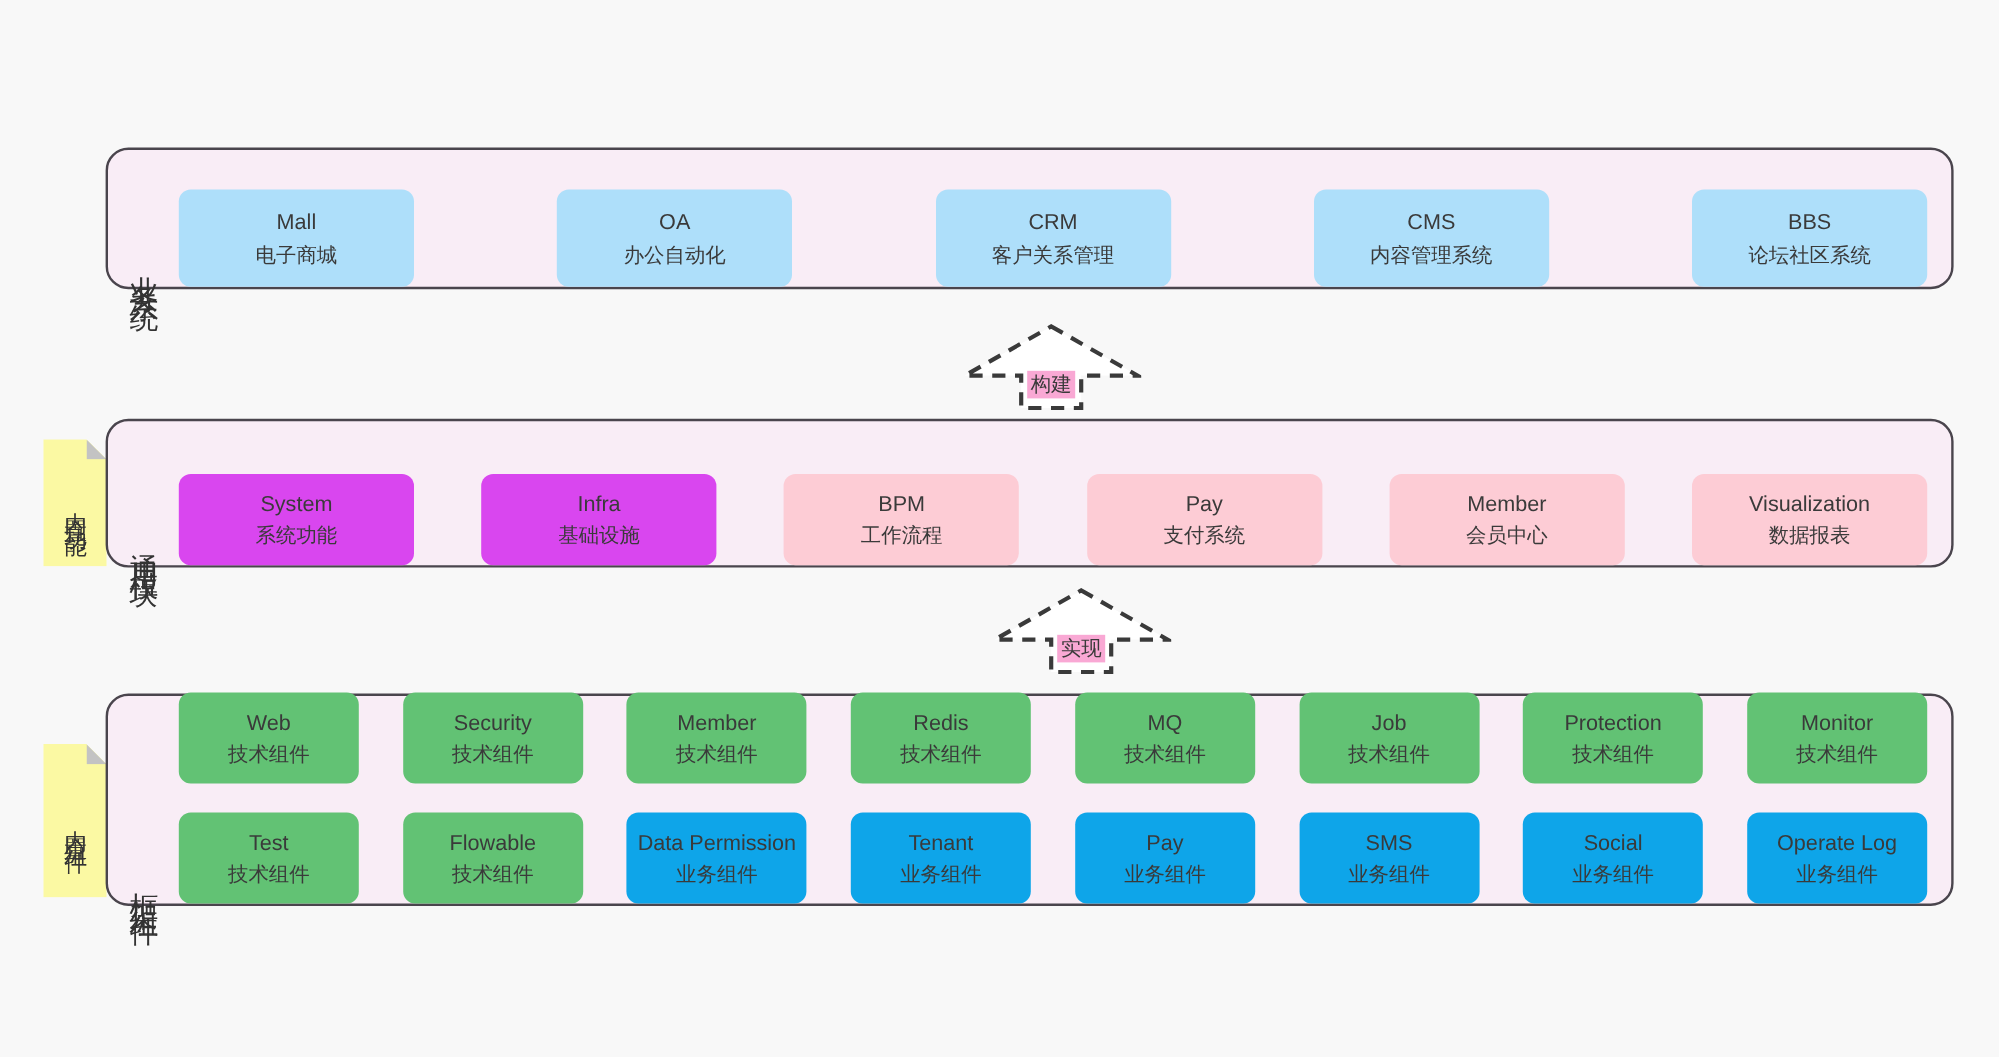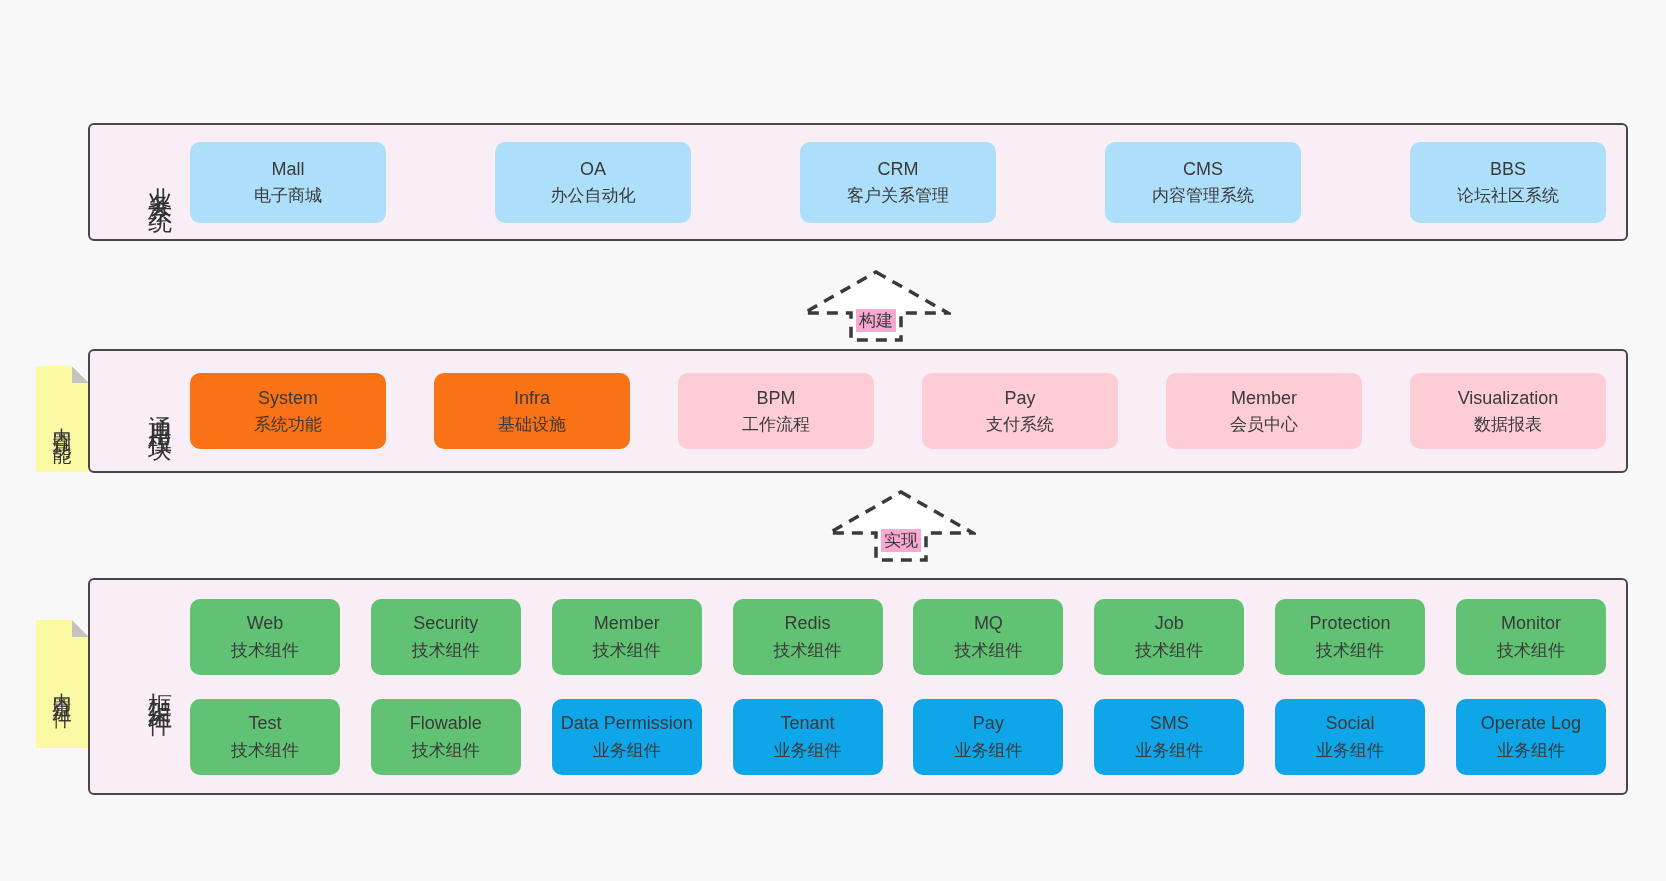--- a/index.html
+++ b/index.html
@@ -10,25 +10,24 @@
     font-family:"Liberation Sans", sans-serif;
     color:#3a3a3a;
     overflow:hidden;
   }
   .layer {
     position:absolute;
     left:88px;
     width:1540px;
     background:#f9edf6;
     border:2px solid #4a454d;
-    border-radius:6px;
-    display:flex;
-    align-items:center;
+    border-radius:19px;
+    display:flex;
+    align-items:flex-end;
     z-index:2;
-    padding-left:41px;
   }
   .layer-label {
     writing-mode:vertical-rl;
     text-orientation:upright;
     font-size:24px;
     letter-spacing:7px;
     line-height:1;
     color:#333;
     margin-left:17px;
     flex:0 0 auto;
@@ -49,21 +48,21 @@
     align-items:center;
     text-align:center;
     padding:4px 6px;
   }
   .box .t { font-size:18px; line-height:1.25; }
   .box .s { font-size:17px; line-height:1.25; margin-top:5px; }
   .layer-1 .box { width:196px; height:81px; }
   .layer-2 .box { width:196px; height:76px; }
   .layer-3 .box { width:150px; height:76px; }
   .v-blue        { background:#aedffa; }
-  .v-red         { background:#f97316; }
+  .v-red         { background:#d946ef; }
   .v-pink        { background:#fdccd5; }
   .v-green       { background:#62c274; }
   .v-green-light { background:#0ea5e9; }
 
   .arrow {
     position:absolute;
     width:150px;
     height:74px;
     z-index:1;
   }
@@ -190,21 +189,21 @@
     <polygon points="75,3 147,44 100,44 100,71 50,71 50,44 3,44" fill="#ffffff" stroke="#3a3a3a" stroke-width="3.5" stroke-dasharray="11 8"></polygon>
   </svg>
   <div class="arrow-label">实现</div>
 </div>
 
 <div class="sticky" style="top:620px;height:128px;">
   <div class="fold"></div>
   <div class="sticky-text">内置组件</div>
 </div>
 
-<div class="layer layer-3" style="top:578px;height:217px;">
+<div class="layer layer-3" style="top:578px;height:177px;">
   <div class="layer-label">框架组件</div>
   <div class="rows">
     <div class="row">
       <div class="box v-green">
         <div class="t">Web</div>
         <div class="s">技术组件</div>
       </div>
       <div class="box v-green">
         <div class="t">Security</div>
         <div class="s">技术组件</div>

